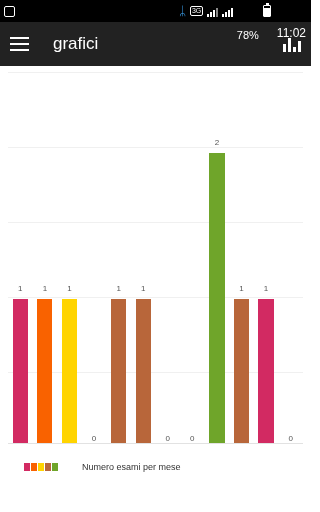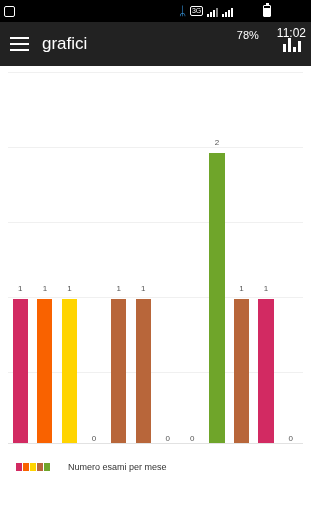--- a/index.html
+++ b/index.html
@@ -110,21 +110,21 @@
     cursor: pointer;
   }
   .hamburger span {
     display: block;
     height: 2px;
     background: #ffffff;
   }
   .appbar-title {
     color: #ffffff;
     font-size: 17px;
-    margin-left: 13px;
+    margin-left: 24px;
     flex: 1;
   }
   .chart-icon {
     display: flex;
     align-items: flex-end;
     gap: 2px;
     height: 16px;
     cursor: pointer;
   }
   .chart-icon i {
@@ -202,27 +202,27 @@
     left: 8px;
     right: 8px;
     bottom: 34px;
     height: 1px;
     background: #e2e2e2;
   }
 
   
   .legend {
     position: absolute;
-    left: 8px;
+    left: 16px;
     right: 0;
     bottom: 6px;
     display: flex;
     align-items: center;
     padding-left: 8px;
-    gap: 18px;
+    gap: 24px;
   }
   .swatches {
     display: flex;
     gap: 1px;
   }
   .swatches i {
     display: block;
     width: 6px;
     height: 8px;
   }

